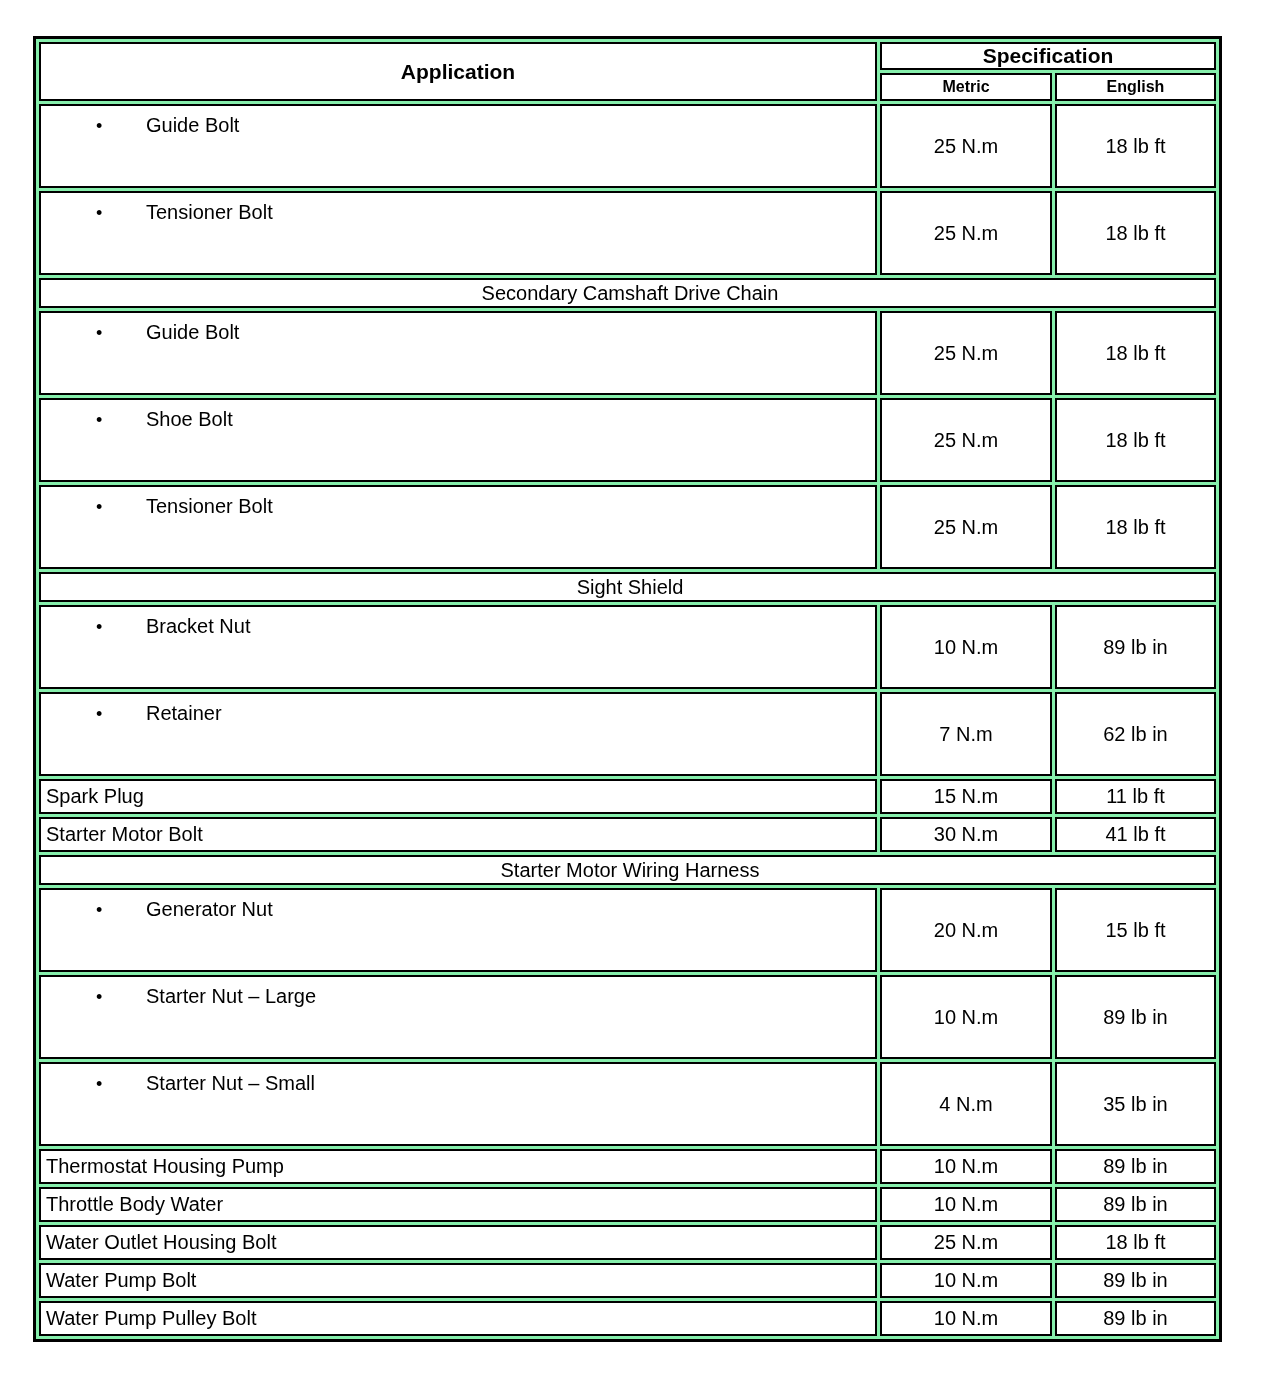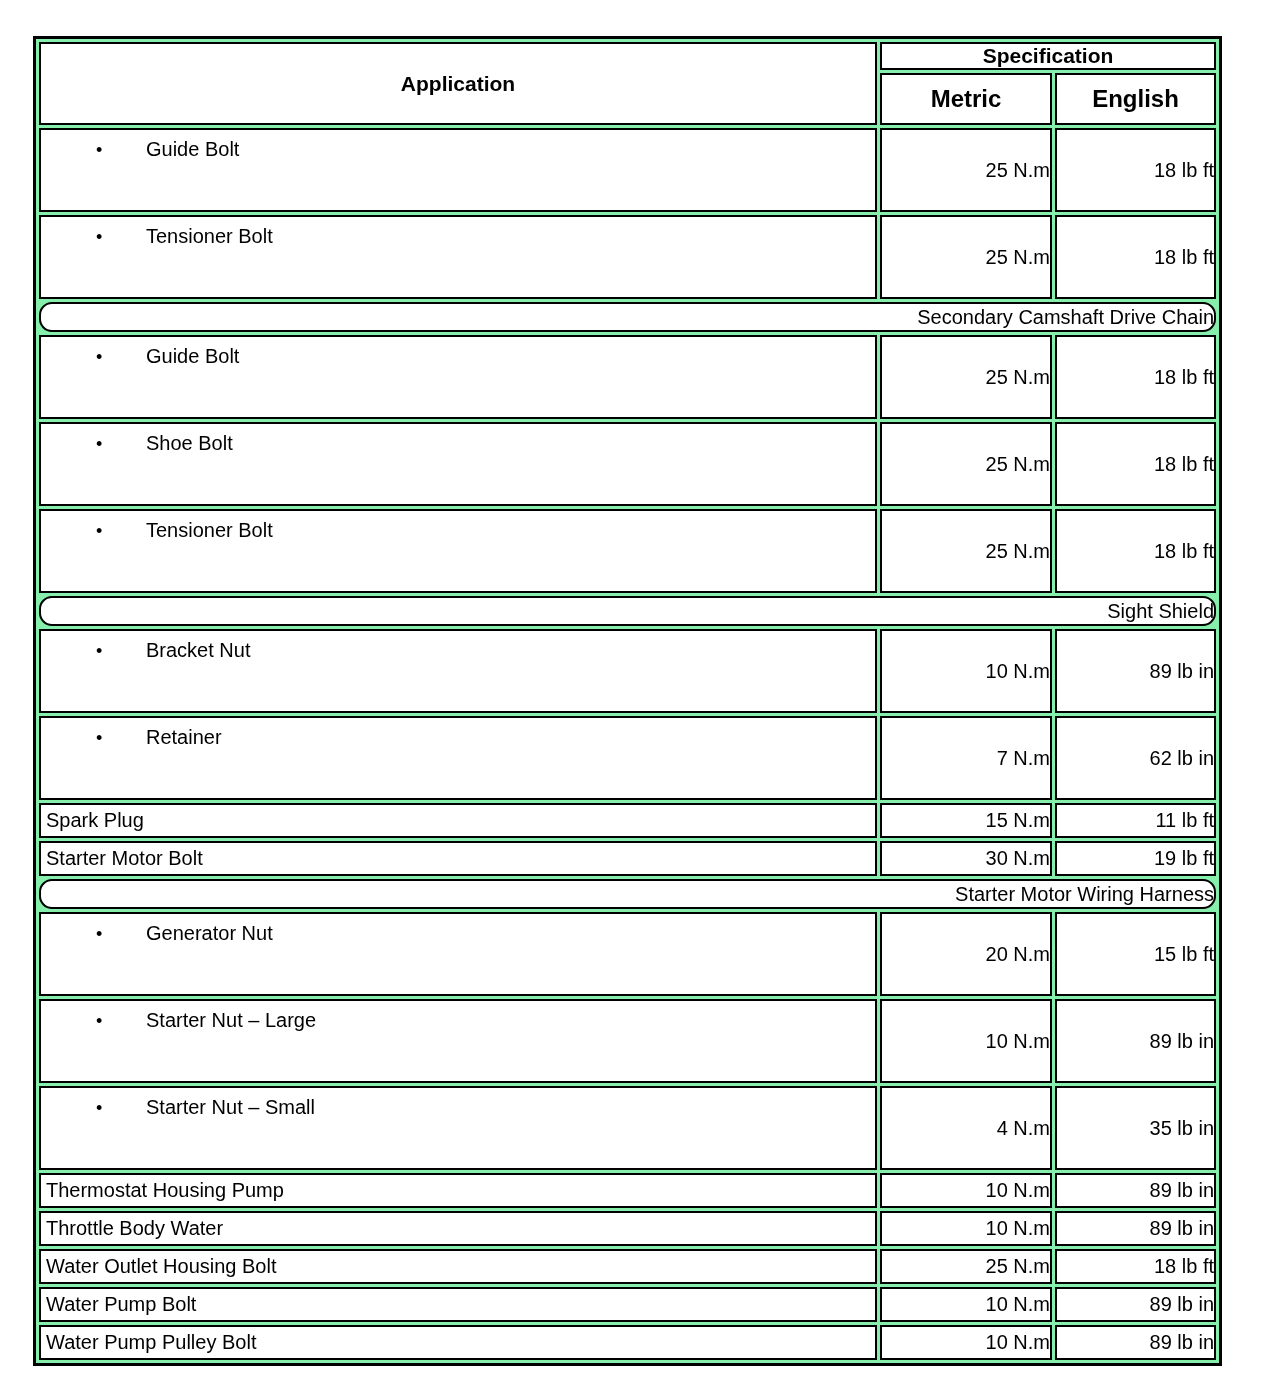--- a/index.html
+++ b/index.html
@@ -41,51 +41,50 @@
     text-align: center;
     vertical-align: middle;
     font-weight: bold;
     font-size: 21px;
     height: 20px;
   }
   td.h-sub {
     text-align: center;
     vertical-align: middle;
     font-weight: bold;
-    font-size: 24px;
-    height: 52px;
+    font-size: 16px;
+    height: 28px;
     margin-left: 8px;
   }
   
   tr.bullet-row td { height: 84px; }
   tr.section-row td { height: 30px; }
   tr.plain-row td { height: 35px; }
 
   td.app-bullet {
     vertical-align: top;
     padding: 8px 4px 0 55px;
   }
   td.app-bullet .bullet {
     display: inline-block;
     width: 50px;
     font-size: 18px;
   }
   td.section-cell {
     vertical-align: middle;
     padding-left: 5px;
-    text-align: right;
-    border-radius: 13px;
+    text-align: center;
   }
   td.plain-label {
     vertical-align: middle;
     padding-left: 5px;
     text-align: left;
   }
   td.val {
-    text-align: right;
+    text-align: center;
     vertical-align: middle;
   }
 </style>
 </head>
 <body>
 
 <table class="spec-table">
   <colgroup>
     <col class="c-app">
       <col class="c-metric">
@@ -168,21 +167,21 @@
 
   <tr class="plain-row">
     <td class="plain-label">Spark Plug</td>
     <td class="val">15 N.m</td>
     <td class="val">11 lb ft</td>
   </tr>
 
   <tr class="plain-row">
     <td class="plain-label">Starter Motor Bolt</td>
     <td class="val">30 N.m</td>
-    <td class="val">19 lb ft</td>
+    <td class="val">41 lb ft</td>
   </tr>
 
   <tr class="section-row">
     <td class="section-cell" colspan="3">Starter Motor Wiring Harness</td>
   </tr>
 
   <tr class="bullet-row">
     <td class="app-bullet">
       <span class="bullet">•</span><span>Generator Nut</span>
     </td>

